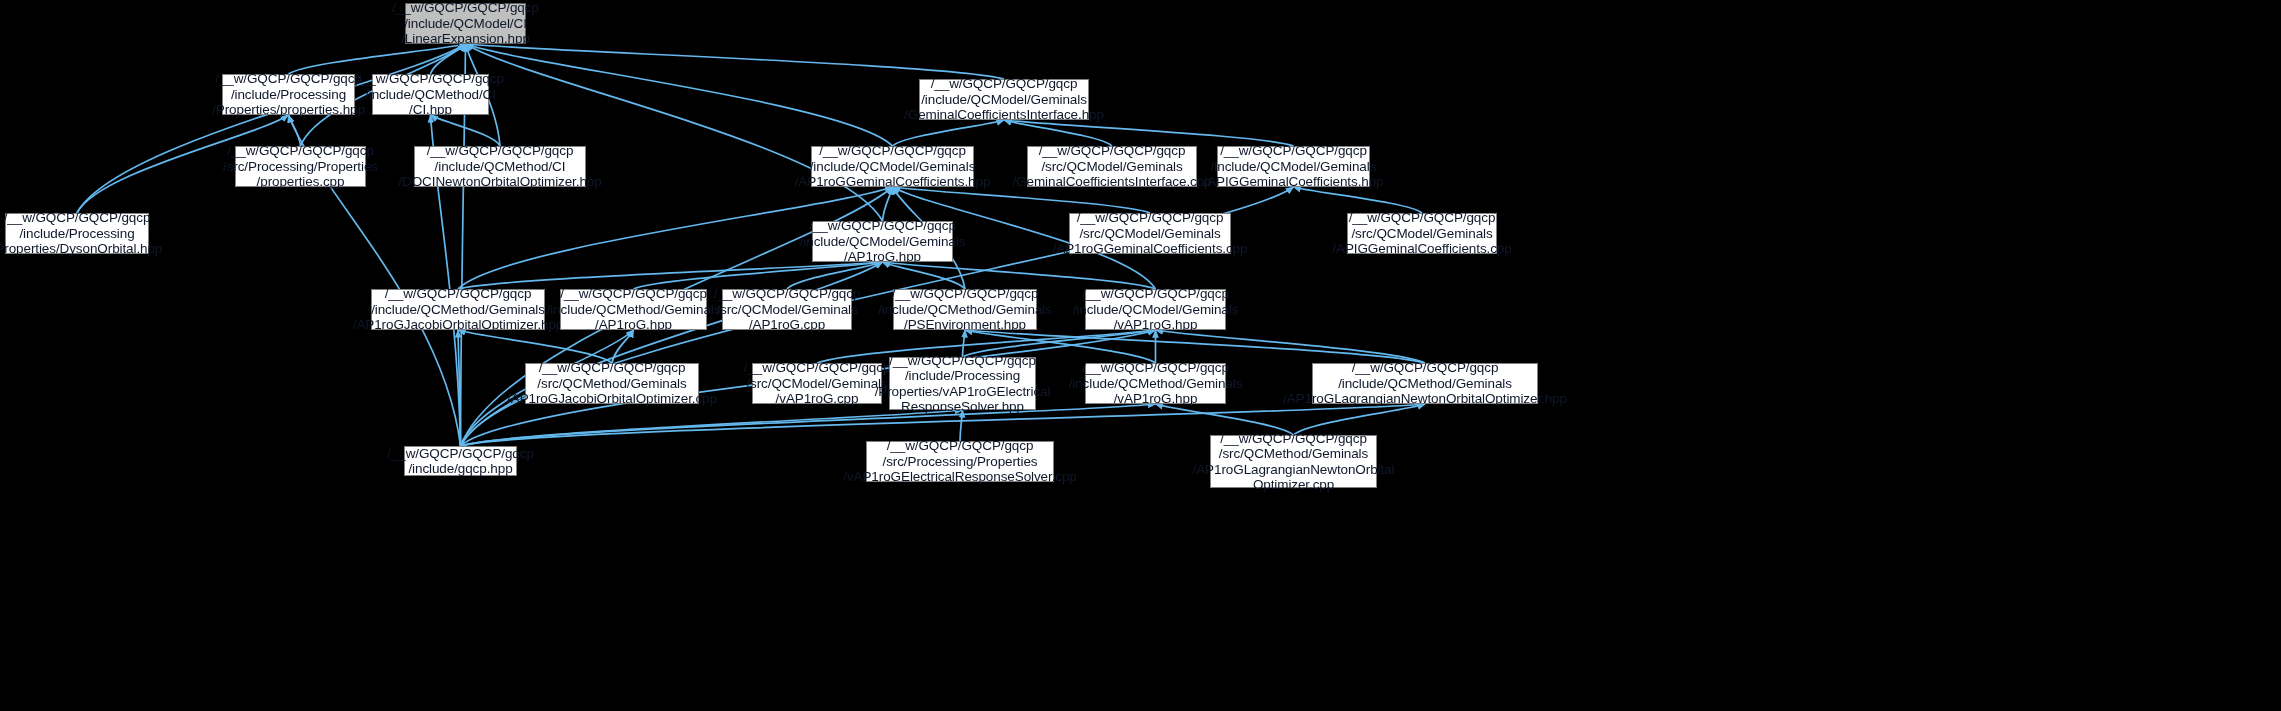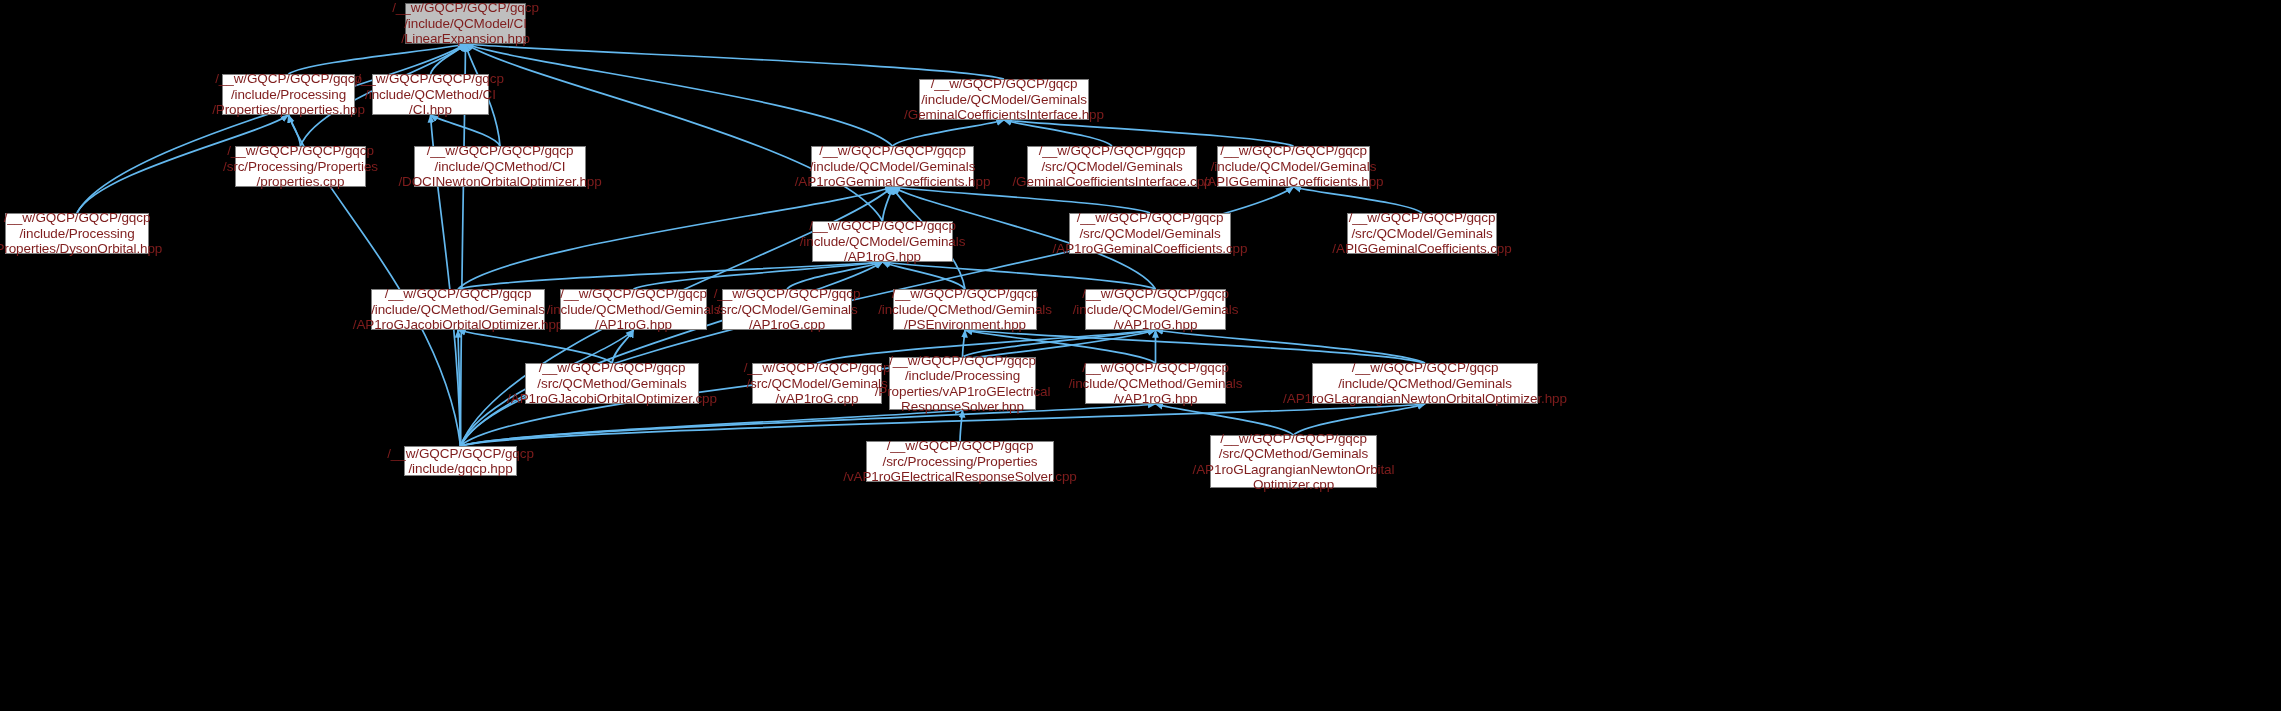--- a/index.html
+++ b/index.html
@@ -21,21 +21,21 @@
     top: 0;
     width: 2281px;
     height: 711px;
     pointer-events: none;
   }
   .node {
     position: absolute;
     box-sizing: border-box;
     background: #ffffff;
     border: 1px solid #808080;
-    color: #7f1d1d;
+    color: #0f172a;
     font-size: 13.5px;
     line-height: 15.5px;
     text-align: center;
     display: flex;
     align-items: center;
     justify-content: center;
     white-space: pre-line;
     letter-spacing: -0.1px;
     z-index: 5;
   }

